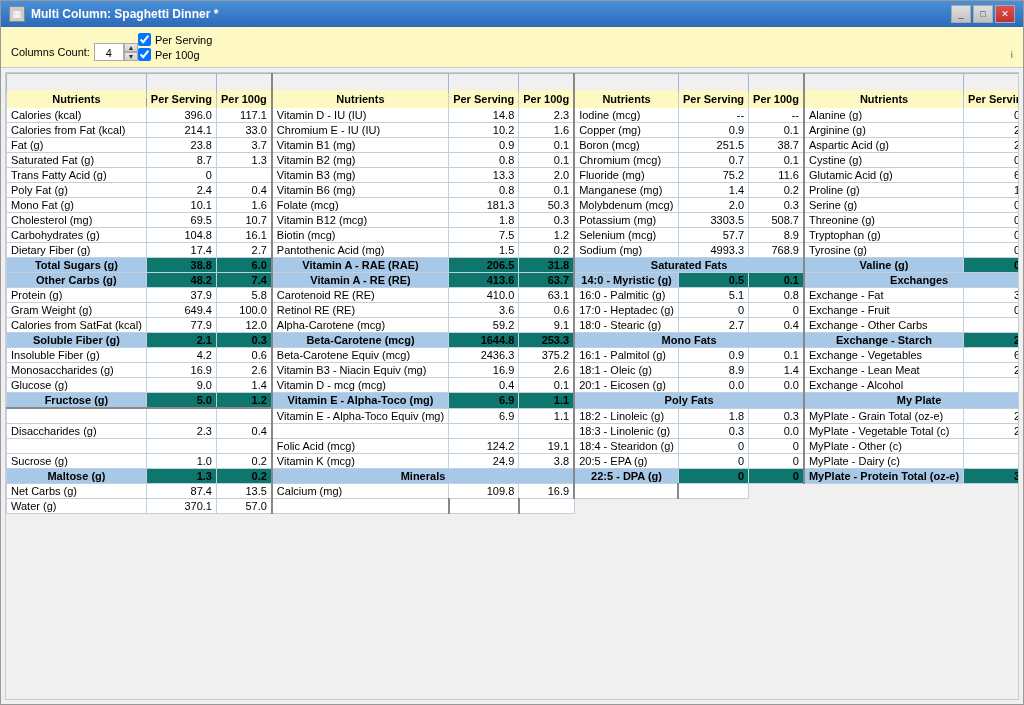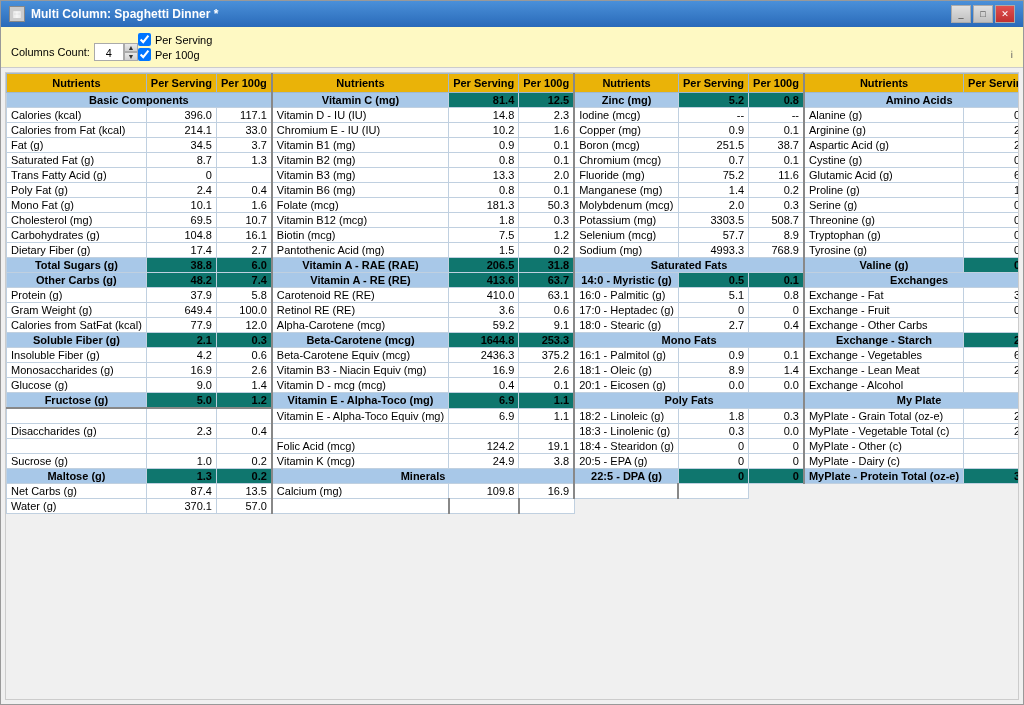--- a/index.html
+++ b/index.html
@@ -146,27 +146,27 @@
       margin: 4px;
     }
     
     table {
       border-collapse: collapse;
       width: 100%;
       font-size: 11px;
     }
     
     th {
-      background: #eab308;
+      background: #fef9c3;
       border: 1px solid #a0b8d0;
       padding: 3px 4px;
       text-align: center;
       font-weight: bold;
       position: sticky;
-      top: 0;
+      top: 16px;
       z-index: 10;
       white-space: nowrap;
     }
     
     th.nutrient-header {
       width: 130px;
       text-align: center;
     }
     
     th.value-header {
@@ -295,21 +295,21 @@
               <td class="value-cell">10.2</td>
               <td class="value-cell">1.6</td>
               <td class="nutrient-name col-divider">Copper (mg)</td>
               <td class="value-cell">0.9</td>
               <td class="value-cell">0.1</td>
               <td class="nutrient-name col-divider">Arginine (g)</td>
               <td class="value-cell">2.0</td>
             </tr>
             <tr>
               <td class="nutrient-name">Fat (g)</td>
-              <td class="value-cell">34.5</td>
+              <td class="value-cell">23.8</td>
               <td class="value-cell">3.7</td>
               <td class="nutrient-name col-divider">Vitamin B1 (mg)</td>
               <td class="value-cell">0.9</td>
               <td class="value-cell">0.1</td>
               <td class="nutrient-name col-divider">Boron (mcg)</td>
               <td class="value-cell">251.5</td>
               <td class="value-cell">38.7</td>
               <td class="nutrient-name col-divider">Aspartic Acid (g)</td>
               <td class="value-cell">2.0</td>
             </tr>

